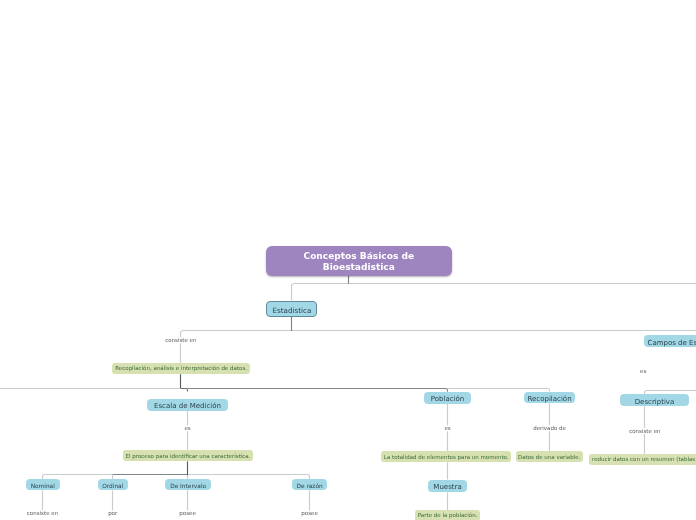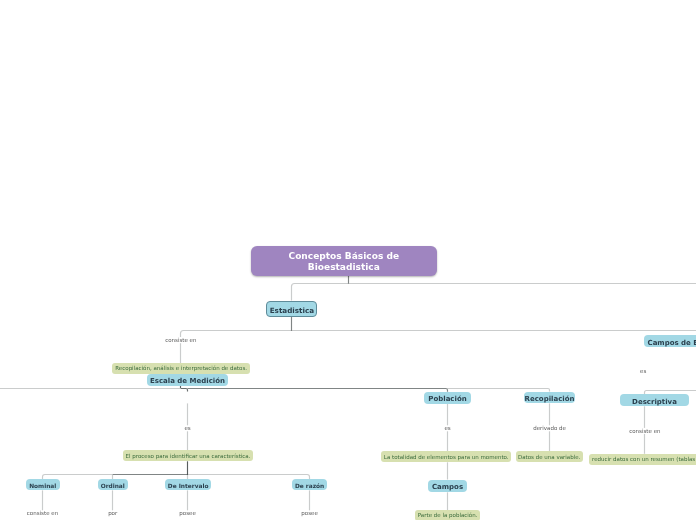--- a/index.html
+++ b/index.html
@@ -11,21 +11,21 @@
           background:#ffffff;will-change:opacity;}
   svg.links{position:absolute;left:0;top:0;}
   .node{position:absolute;box-sizing:border-box;display:flex;align-items:center;
         justify-content:center;white-space:nowrap;overflow:hidden;}
   .node > span{display:block;position:relative;top:1.3px;}
   .green > span{top:-0.3px;}
   .root{background:#9f85c0;color:#ffffff;border-radius:6px;font-weight:bold;
         font-size:9.05px;line-height:11.2px;text-align:center;
         box-shadow:0 1px 2px rgba(0,0,0,.30);}
   .root > span{white-space:normal;width:152px;position:relative;top:1.6px;}
-  .blue{background:#a2d8e5;color:#2a3f4d;border-radius:4px;font-weight:bold;font-size:7px;}
+  .blue{background:#a2d8e5;color:#2a3f4d;border-radius:4px;font-weight:normal;font-size:7px;}
   .blue.bordered{border:1px solid #5f8b99;border-radius:4px;}
   .green{background:#d7e0b0;color:#3b6b3c;border-radius:3px;font-size:5.5px;}
   .lbl{position:absolute;color:#5a5a5a;white-space:nowrap;text-align:center;
        font-size:5.5px;line-height:6px;}
 </style>
 </head>
 <body>
 
 <div id="canvas">
 
@@ -61,21 +61,21 @@
         <path d="M 187.6 474.5 L 307.15 474.5 Q 309.5 474.5 309.5 476.85 L 309.5 479.2" stroke-opacity="0.25"></path>
         <path d="M 447.5 462.3 L 447.5 479.5" stroke-opacity="0.25"></path>
         <path d="M 447.5 492.3 L 447.5 510.2" stroke-opacity="0.25"></path>
         <path d="M 42.5 490.4 L 42.5 510.3" stroke-opacity="0.25"></path>
         <path d="M 112.5 490.4 L 112.5 510.3" stroke-opacity="0.25"></path>
         <path d="M 187.5 490.4 L 187.5 510.3" stroke-opacity="0.25"></path>
         <path d="M 309.5 490.4 L 309.5 510.3" stroke-opacity="0.25"></path>
       </g>
   </svg>
 
-  <div class="node root" style="left:251px;top:245.6px;width:185.6px;height:30.4px;">
+  <div class="node root" style="left:266px;top:245.6px;width:185.6px;height:30.4px;">
     <span>Conceptos Básicos de Bioestadistica</span>
   </div>
 
   <div class="node blue bordered" style="left:266.3px;top:301.4px;width:51.2px;height:15.2px;font-size:7.2px;">
     <span>Estadistica</span>
   </div>
   <div class="node blue" style="left:643.5px;top:335.4px;width:100px;height:11.8px;justify-content:flex-start;padding-left:4px;">
     <span>Campos de Estudio</span>
   </div>
 
@@ -83,21 +83,21 @@
     <span>consiste en</span>
   </div>
   <div class="node green" style="left:111.8px;top:363.0px;width:138.7px;height:11.2px;">
     <span>Recopilación, análisis e interpretación de datos.</span>
   </div>
 
   <div class="lbl" style="left:640px;top:368.2px;width:100px;text-align:left;">
     <span>es</span>
   </div>
 
-  <div class="node blue" style="left:147.3px;top:374px;width:80.4px;height:11.9px;">
+  <div class="node blue" style="left:147.3px;top:399px;width:80.4px;height:11.9px;">
     <span>Escala de Medición</span>
   </div>
   <div class="node blue" style="left:423.8px;top:391.8px;width:47.4px;height:11.9px;text-align:center;">
     <span>Población</span>
   </div>
   <div class="node blue" style="left:523.6px;top:391.5px;width:51.9px;height:11.9px;">
     <span>Recopilación</span>
   </div>
   <div class="node blue" style="left:620.0px;top:394.4px;width:69px;height:11.9px;">
     <span>Descriptiva</span>
@@ -135,21 +135,21 @@
   <div class="node blue" style="font-size:5.85px;left:97.5px;top:479.2px;width:30.5px;height:11.2px;">
     <span>Ordinal</span>
   </div>
   <div class="node blue" style="font-size:5.85px;left:164.8px;top:479.2px;width:46.7px;height:11.2px;">
     <span>De Intervalo</span>
   </div>
   <div class="node blue" style="font-size:5.85px;left:292.0px;top:479.2px;width:35.2px;height:11.2px;">
     <span>De razón</span>
   </div>
   <div class="node blue" style="left:427.6px;top:479.5px;width:39.9px;height:12.8px;">
-    <span>Campos</span>
+    <span>Muestra</span>
   </div>
 
   <div class="lbl" style="left:-7.5px;top:510.3px;width:100px;">
     <span>consiste en</span>
   </div>
   <div class="lbl" style="left:62.7px;top:510.3px;width:100px;">
     <span>por</span>
   </div>
   <div class="lbl" style="left:137.6px;top:510.3px;width:100px;">
     <span>posee</span>

